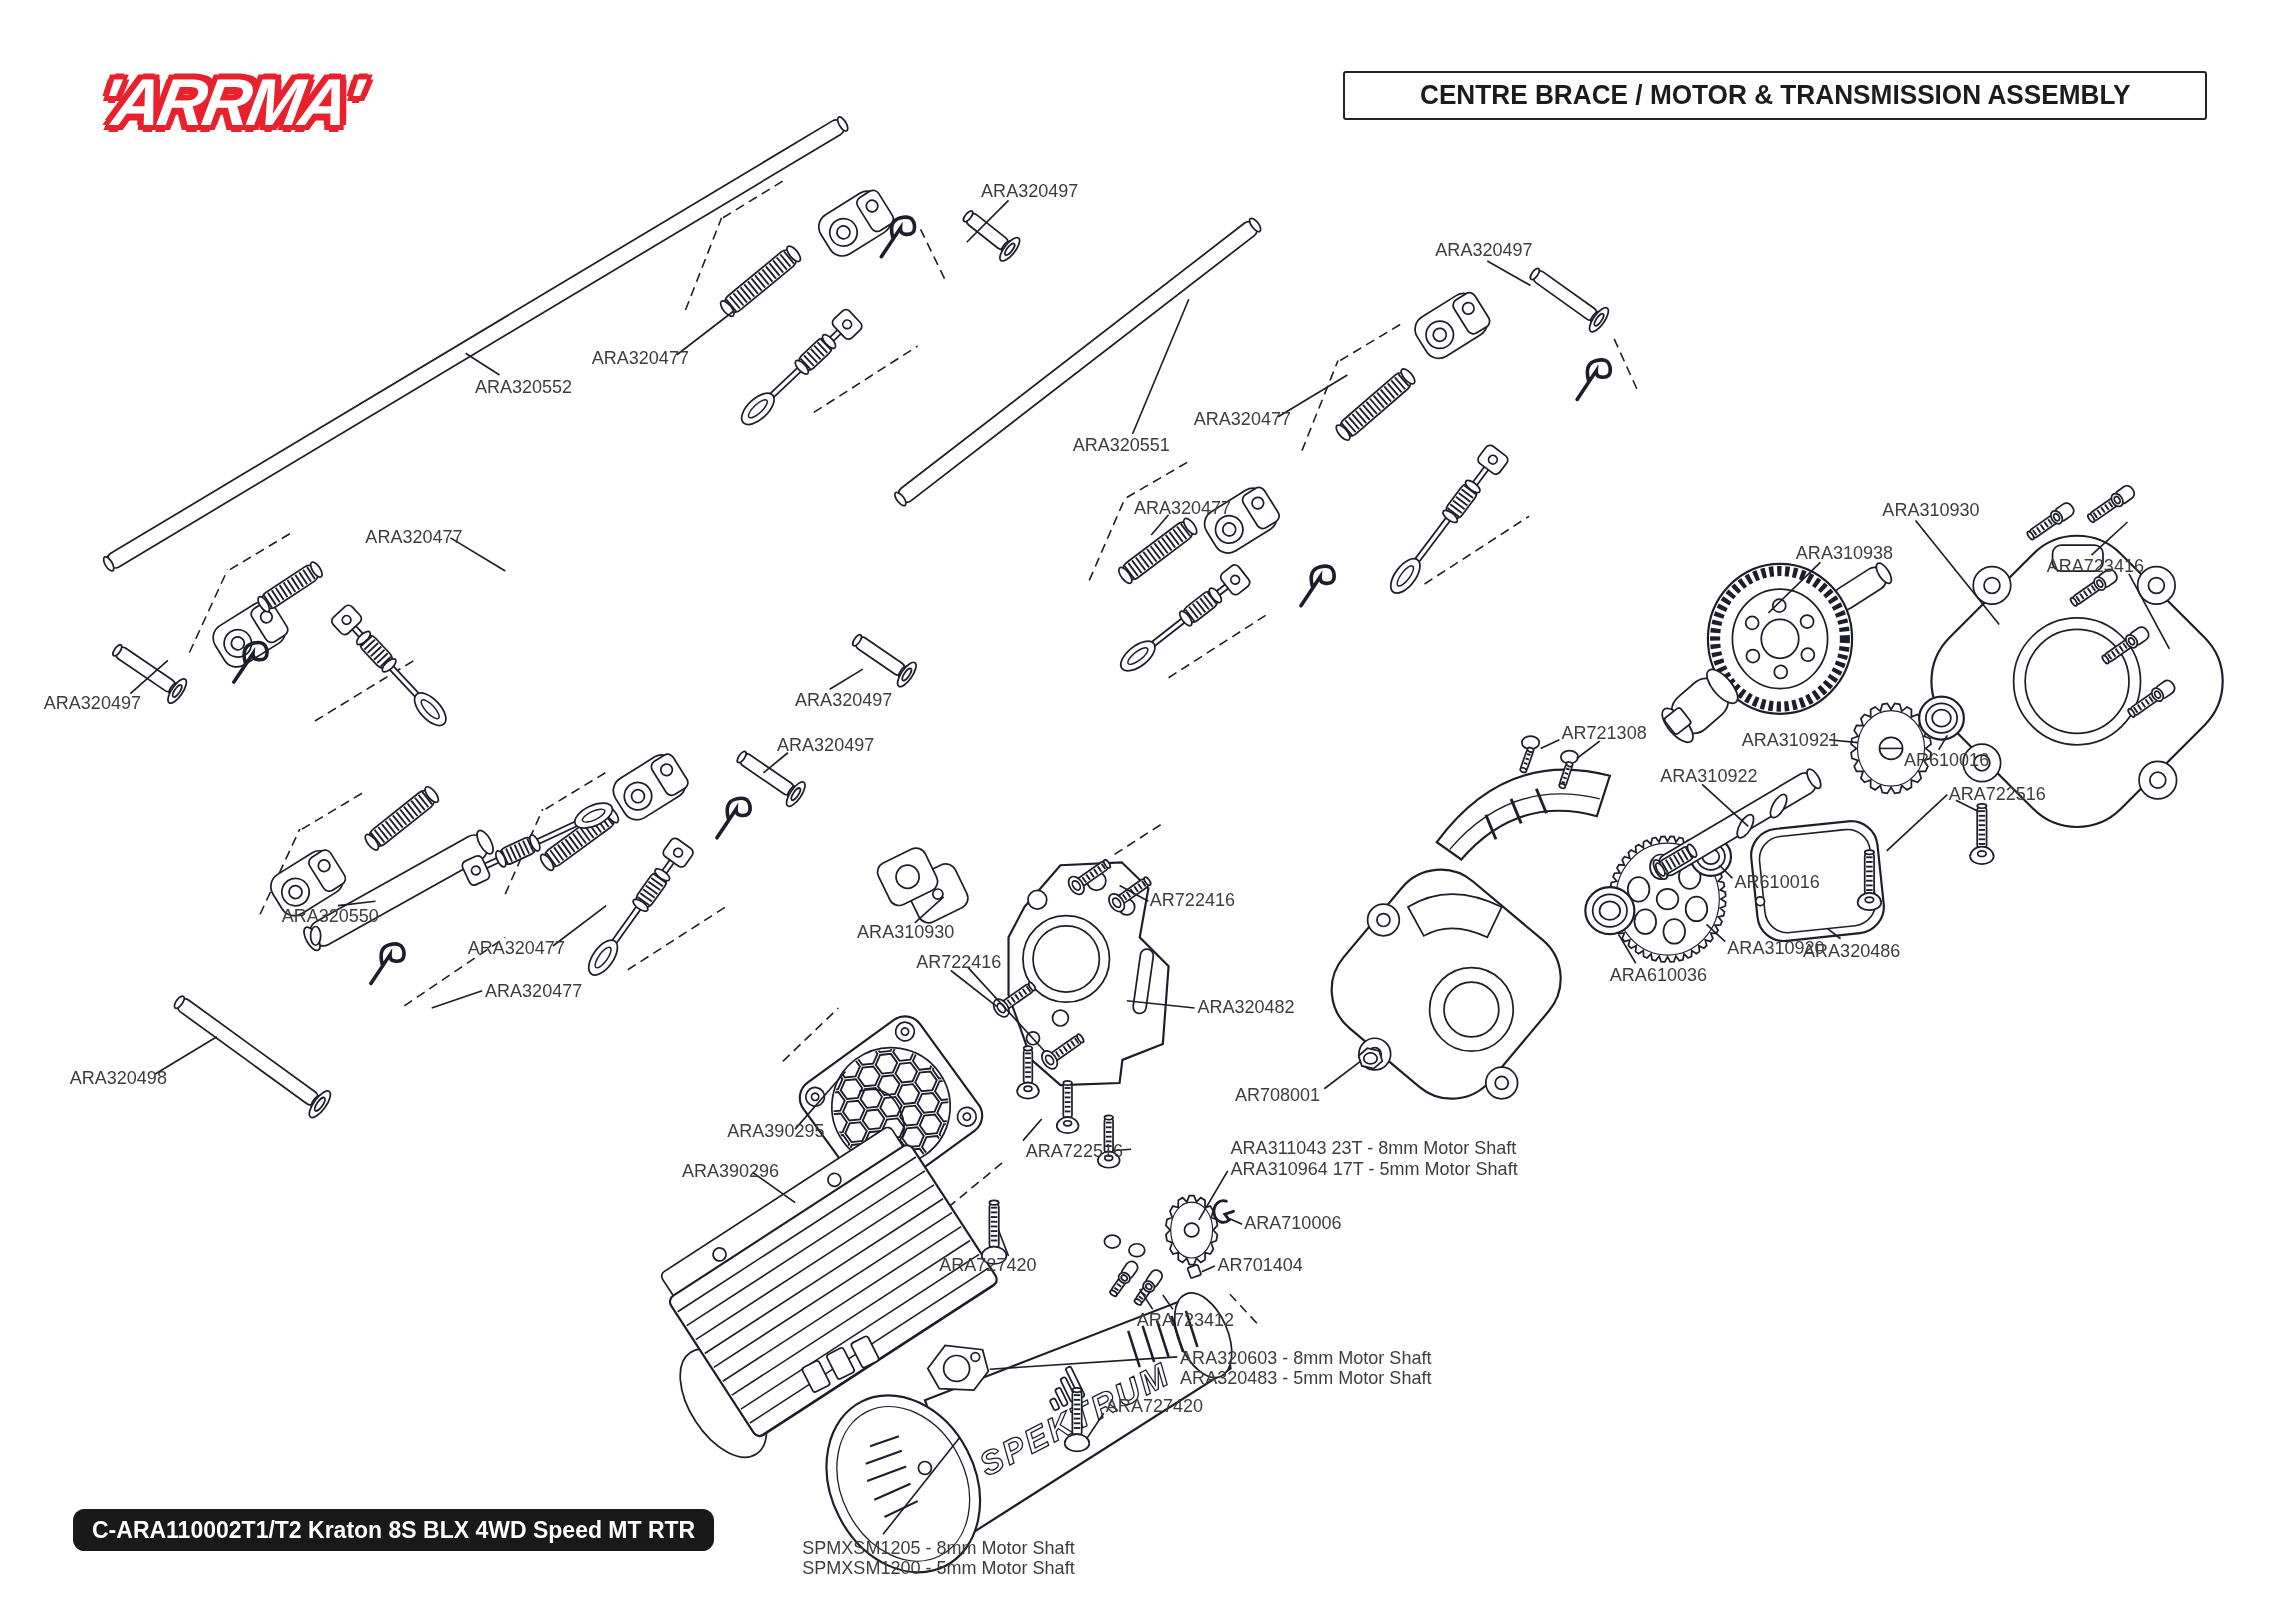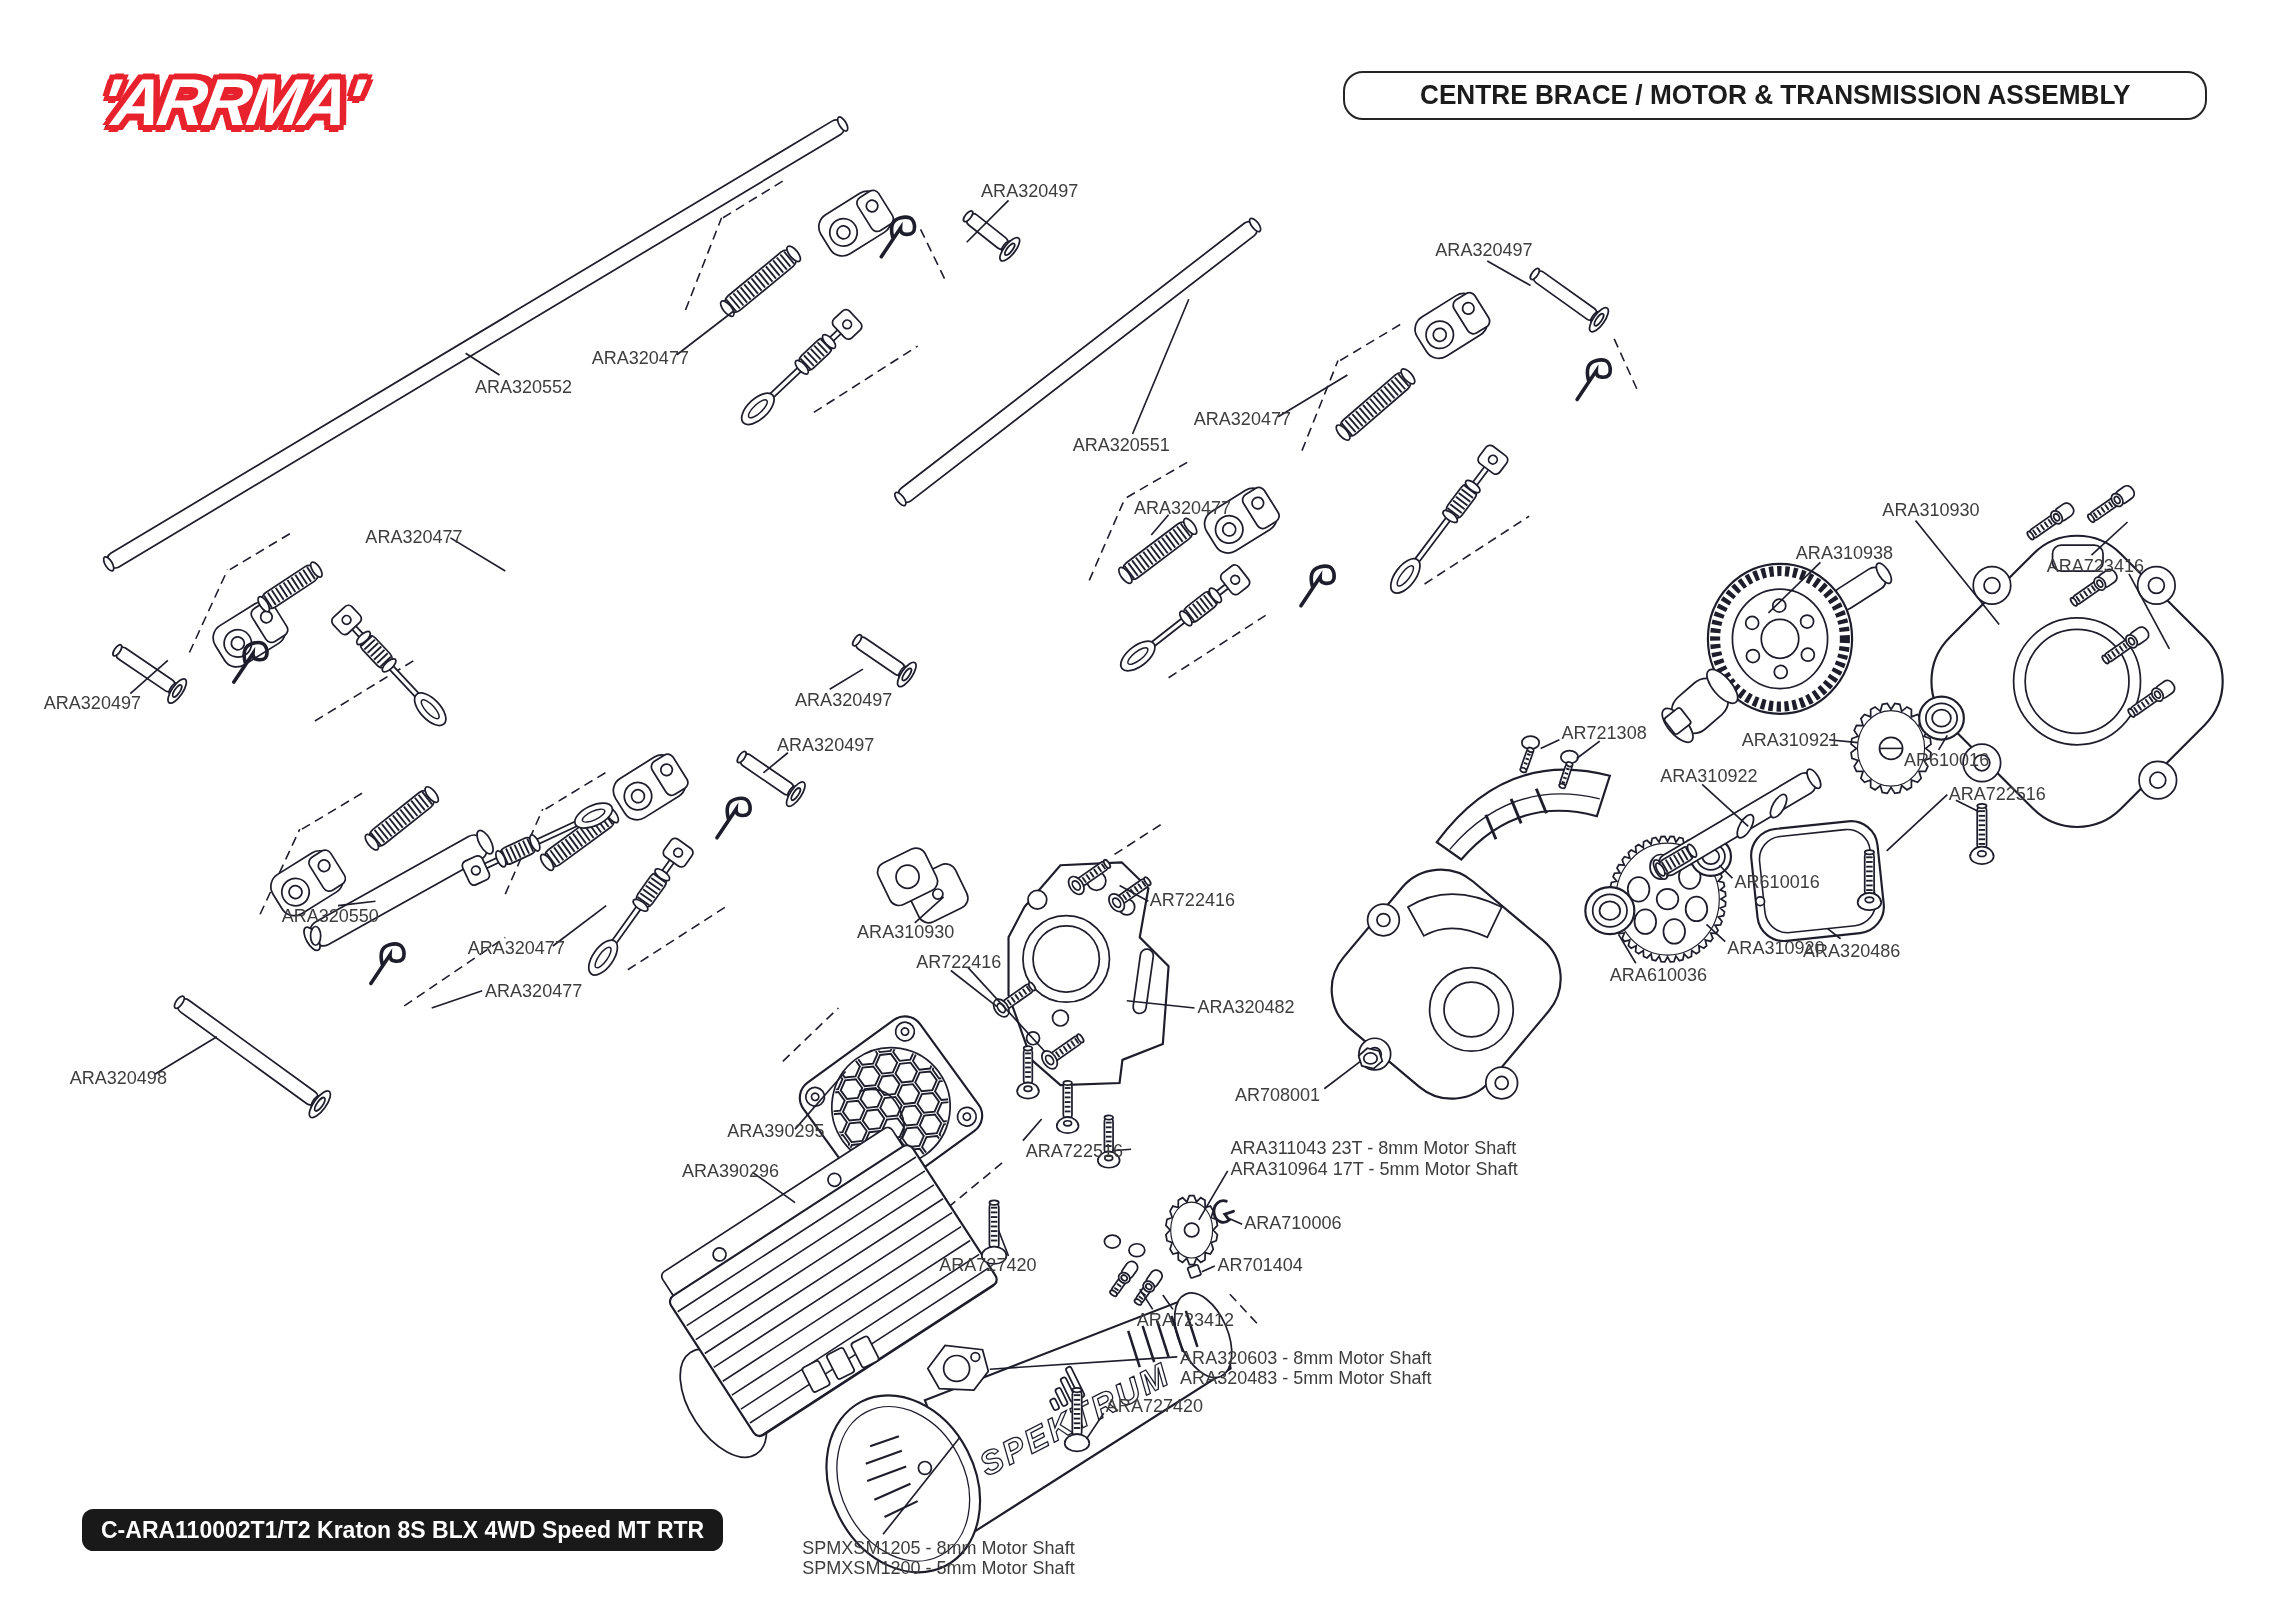--- a/index.html
+++ b/index.html
@@ -9,25 +9,25 @@
   svg{position:absolute;left:0;top:0;}
   .logo{position:absolute;left:75px;top:58px;width:310px;height:87px;
         display:flex;align-items:center;justify-content:center;
         transform:skewX(-10deg);}
   .logo span{font-weight:900;font-style:italic;font-size:66px;letter-spacing:-2.9px;
         color:#ffffff;-webkit-text-stroke:5px #151515;paint-order:stroke fill;
         text-shadow:
           -6.5px 0 0 #e8222d, 6.5px 0 0 #e8222d, 0 -6.5px 0 #e8222d, 0 6.5px 0 #e8222d,
           -5px -5px 0 #e8222d, 5px -5px 0 #e8222d, -5px 5px 0 #e8222d, 5px 5px 0 #e8222d;}
   .titlebox{position:absolute;left:1343px;top:71px;width:860px;height:45px;
-        border:2.9px solid #242424;border-radius:20px;background:#fff;
+        border:2.9px solid #242424;border-radius:3px;background:#fff;
         display:flex;align-items:center;justify-content:center;}
   .titlebox span{font-size:27px;font-weight:bold;color:#1c1c1c;letter-spacing:0px;
         transform:scaleX(0.97);white-space:nowrap;}
-  .footerbox{position:absolute;left:82px;top:1509px;height:42px;
+  .footerbox{position:absolute;left:73px;top:1509px;height:42px;
         background:#191919;border-radius:11.5px;display:flex;align-items:center;
         padding:0 19px;}
   .footerbox span{color:#ffffff;font-size:23px;font-weight:bold;white-space:nowrap;}
 </style>
 </head>
 <body>
 
 <div id="stage">
   <svg id="diagram" width="2273" height="1623" viewBox="0 0 3151 2251">
       <g>

